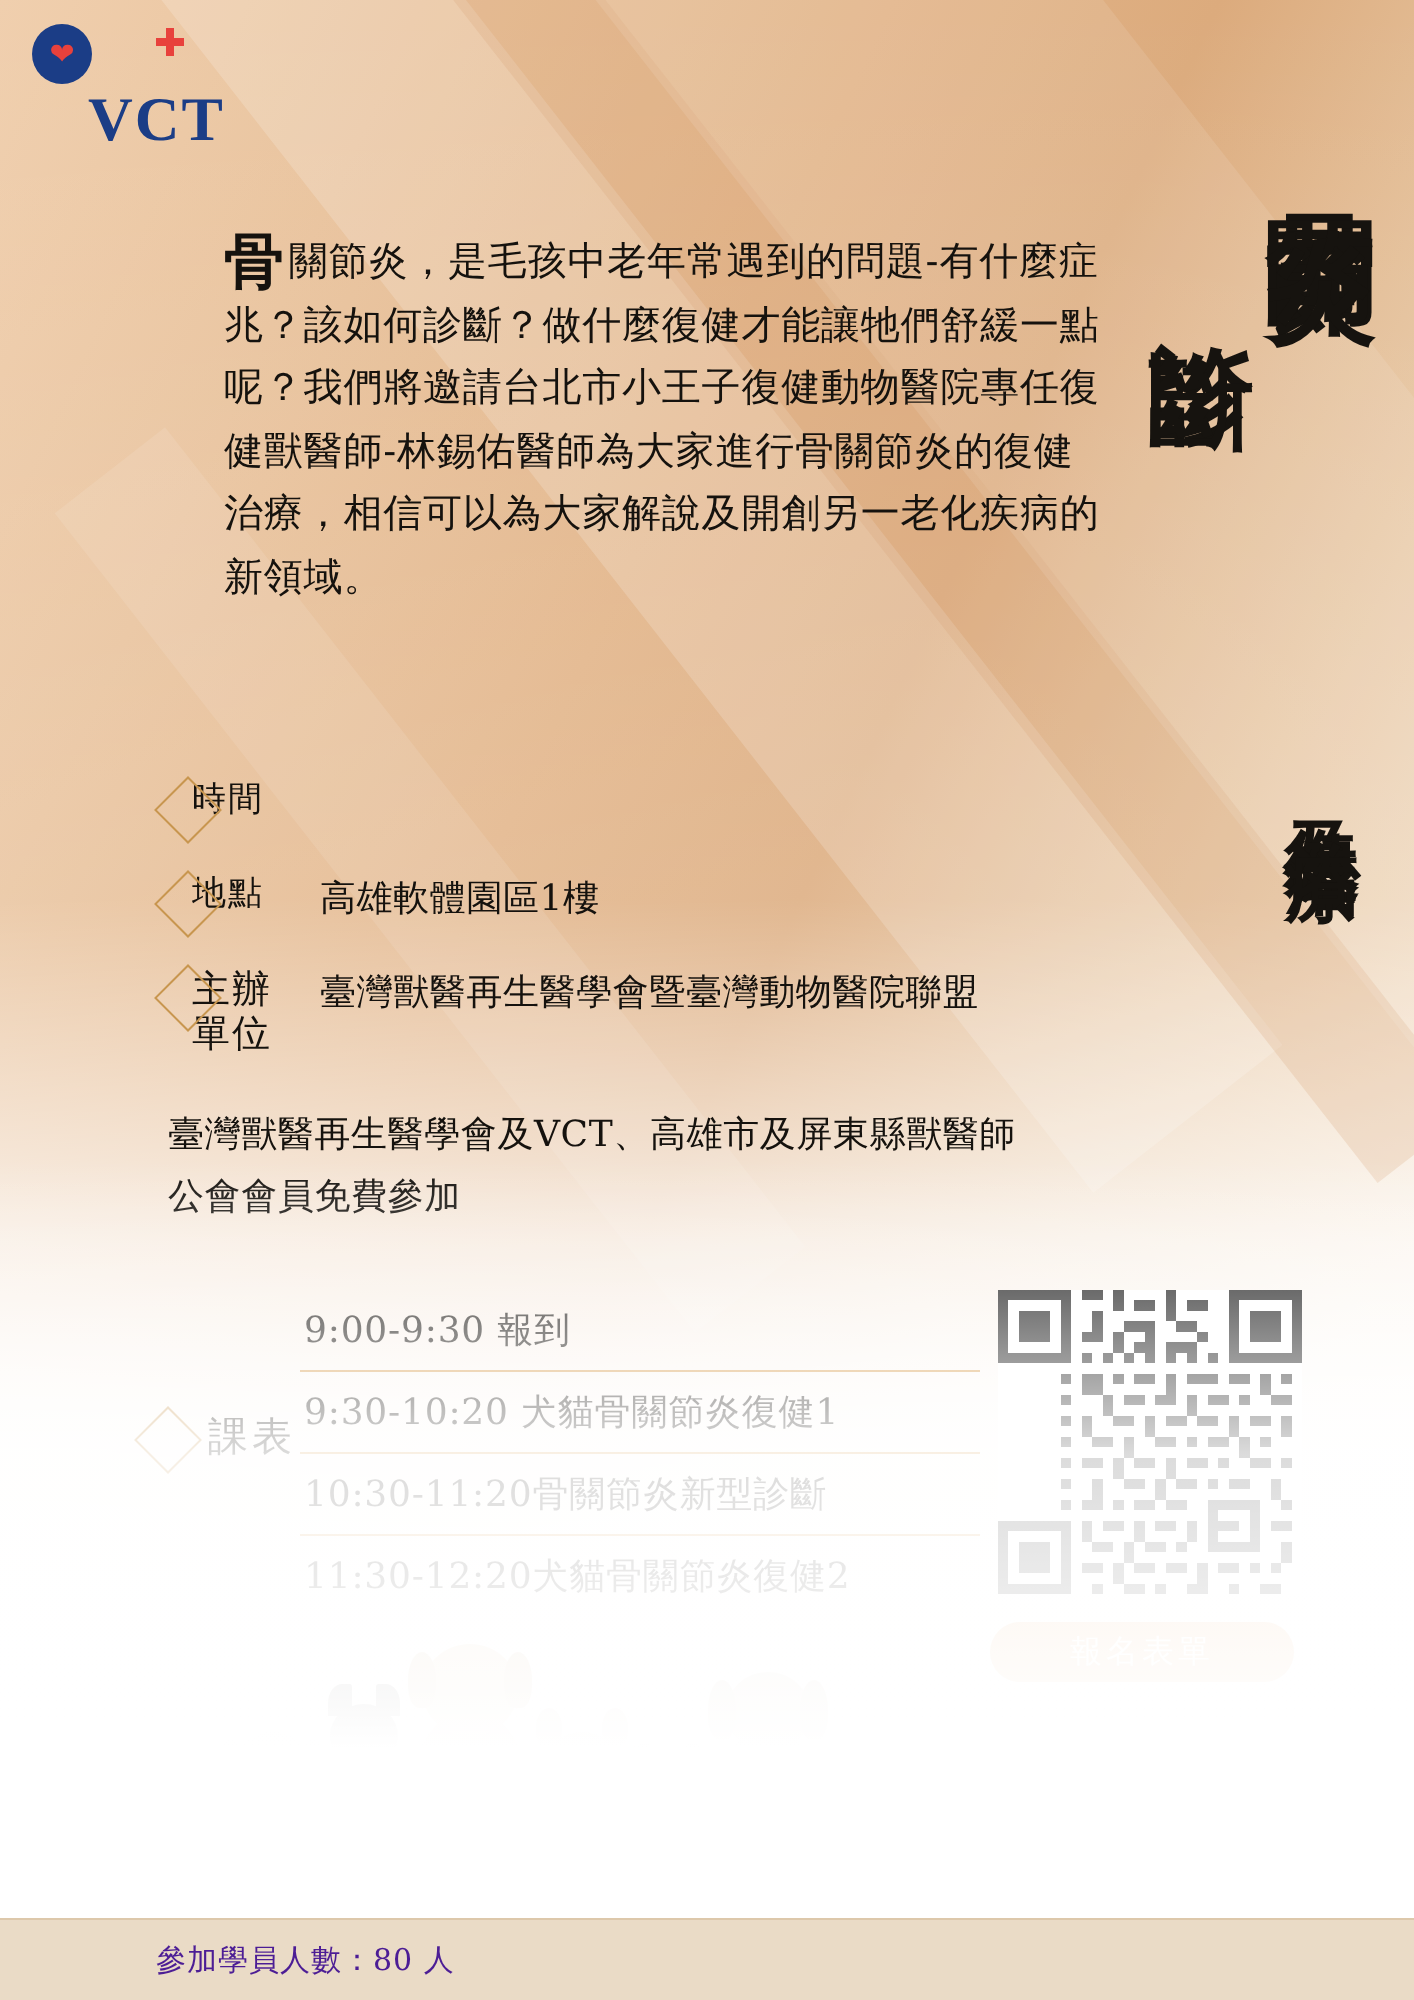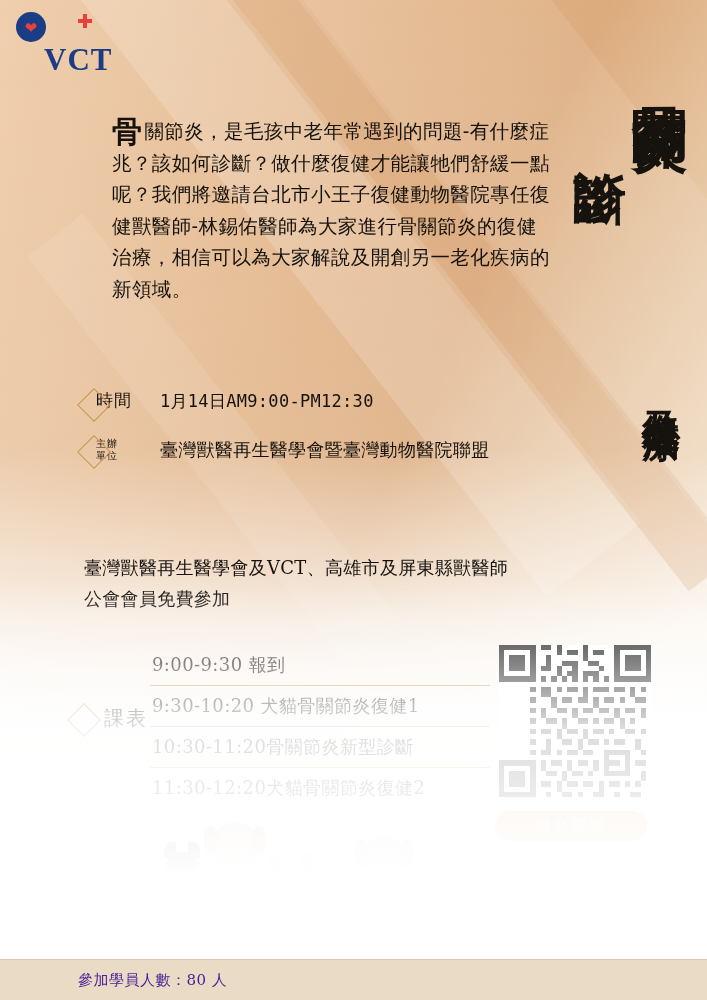--- a/index.html
+++ b/index.html
@@ -195,21 +195,21 @@
   .info-label {
     font-family: "DejaVu Serif", "Liberation Serif", serif;
     font-size: 17px;
     color: #15120e;
     width: 64px;
     flex: 0 0 64px;
     margin-left: -16px;
     line-height: 1.25;
     letter-spacing: 1px;
   }
-  .info-label.two-line { font-size: 10px; line-height: 1.15; padding-top: 1px;}
+  .info-label.two-line { font-size: 19px; line-height: 1.15; padding-top: 1px;}
   .info-value {
     font-family: "DejaVu Serif", "Liberation Serif", serif;
     font-size: 18px;
     color: #15120e;
     line-height: 1.4;
     letter-spacing: 0.3px;
   }
   .info-value.mono { font-family: "DejaVu Sans Mono", monospace; font-size: 17px;}
 
   .note {
@@ -359,21 +359,25 @@
   </div>
 
   <div class="intro">
     <span class="first">骨</span><span>關節炎，是毛孩中老年常遇到的問題-有什麼症兆？該如何診斷？做什麼復健才能讓牠們舒緩一點呢？我們將邀請台北市小王子復健動物醫院專任復健獸醫師-林錫佑醫師為大家進行骨關節炎的復健治療，相信可以為大家解說及開創另一老化疾病的新領域。</span>
   </div>
 
   <div class="info">
     <div class="info-row">
       <div class="diamond"></div>
       <div class="info-label">時間</div>
-      <div class="info-value mono">1月14日AM9:00-PM12:30</div>
+    </div>
+    <div class="info-row">
+      <div class="diamond"></div>
+      <div class="info-label">地點</div>
+      <div class="info-value">高雄軟體園區1樓</div>
     </div>
     <div class="info-row">
       <div class="diamond"></div>
       <div class="info-label two-line">
         <div>主辦</div>
         <div>單位</div>
       </div>
       <div class="info-value">臺灣獸醫再生醫學會暨臺灣動物醫院聯盟</div>
     </div>
   </div>

